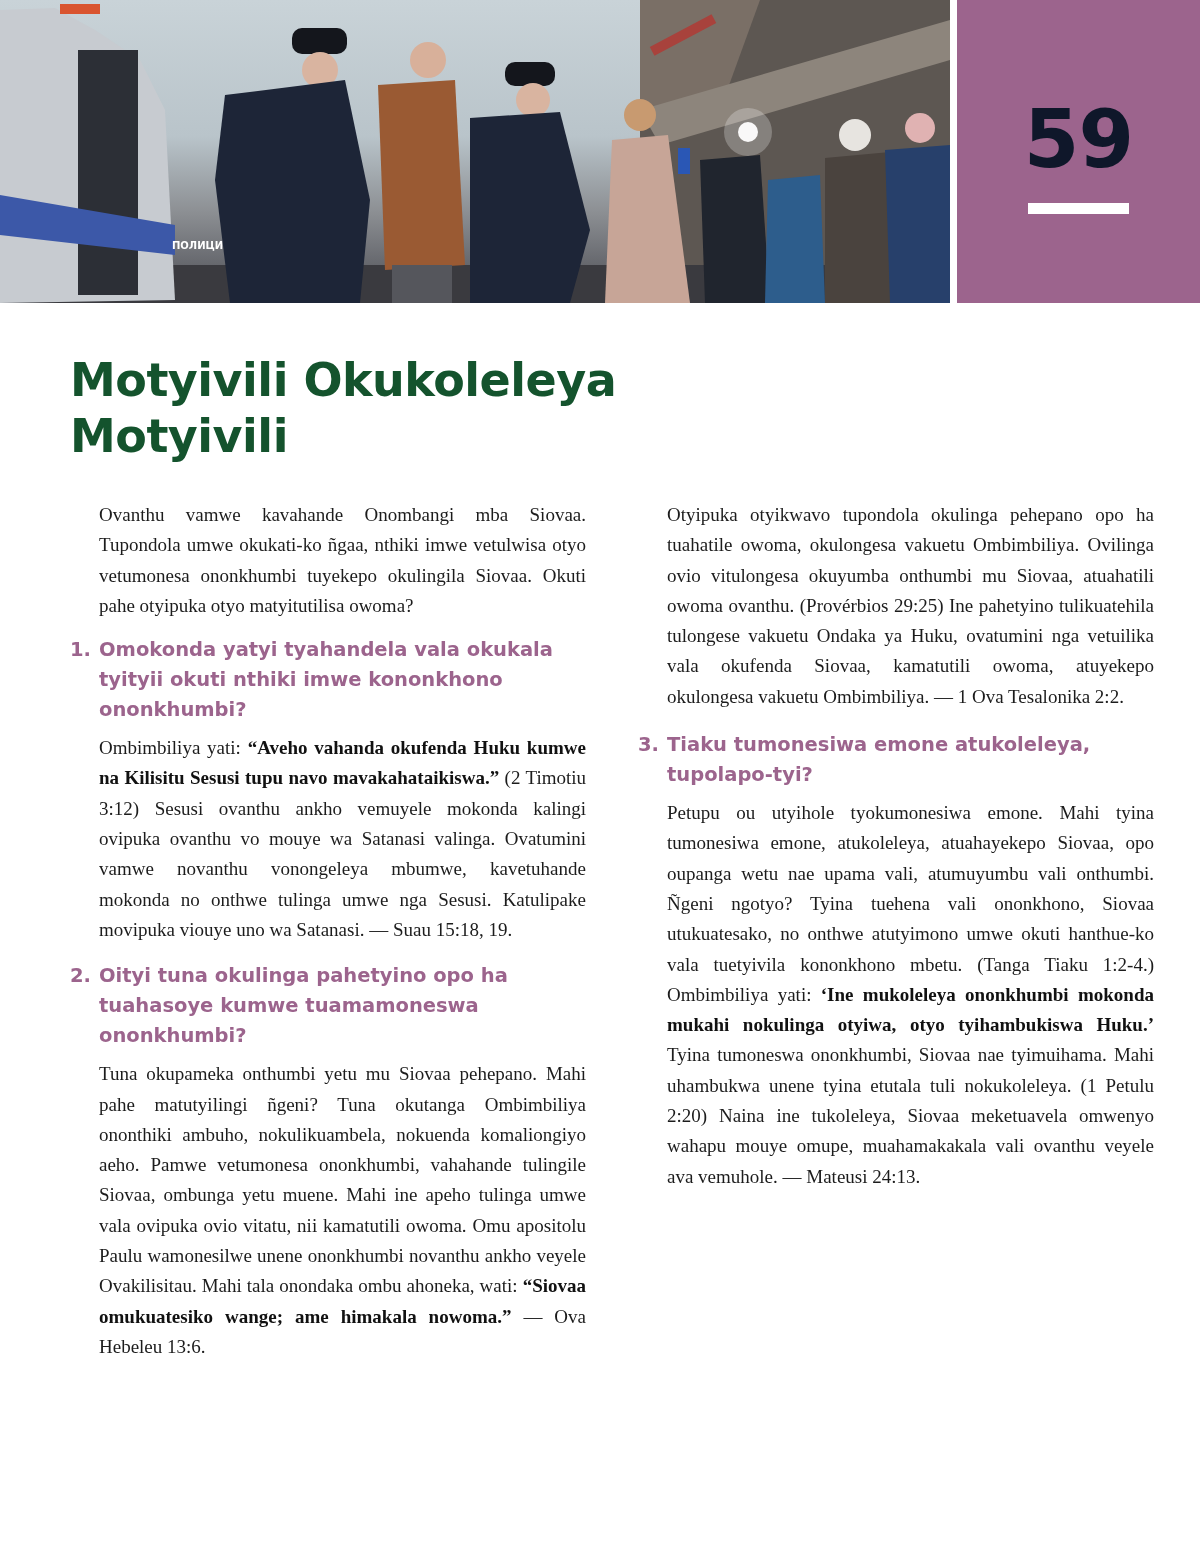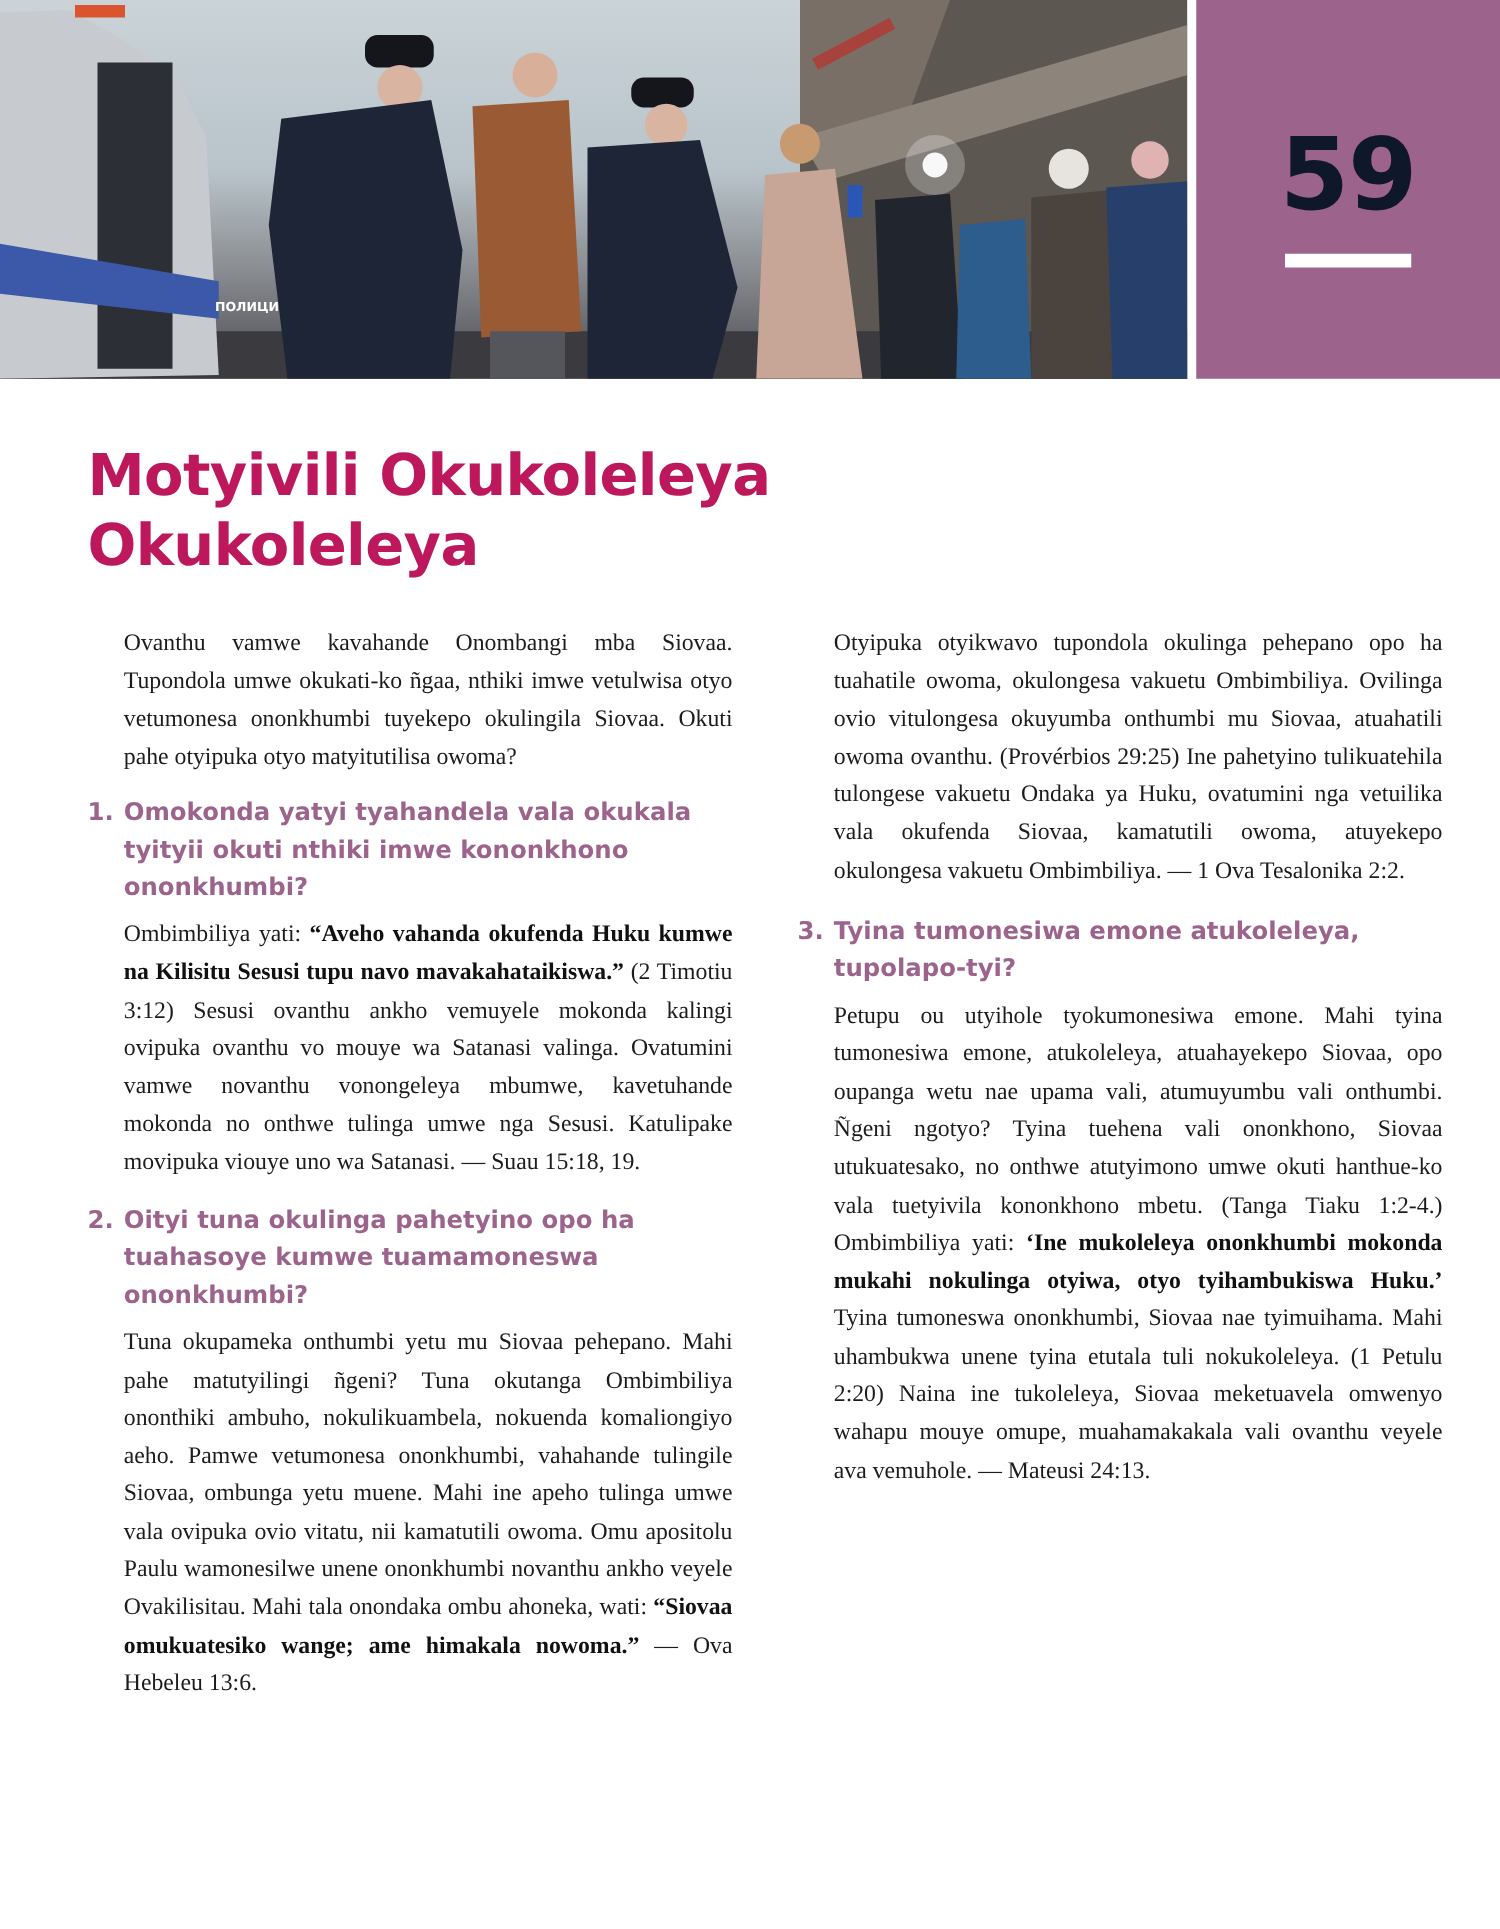--- a/index.html
+++ b/index.html
@@ -14,21 +14,21 @@
   .gap { position: absolute; left: 950px; top: 0; width: 7px; height: 303px; background: #ffffff; }
   .lesson-tile { position: absolute; left: 957px; top: 0; width: 243px; height: 303px; background: #9c648d; }
   .lesson-number { position: absolute; left: 0; width: 243px; top: 100px; text-align: center;
                    font-family: "DejaVu Sans", sans-serif; font-weight: bold; font-size: 80px;
                    color: #0f172a; line-height: 1; letter-spacing: -1px; }
   .lesson-underline { position: absolute; left: 71px; top: 203px; width: 101px; height: 11px; background: #ffffff; }
 
   
   .title { position: absolute; left: 70px; top: 352px; width: 620px; margin: 0;
            font-family: "DejaVu Sans", sans-serif; font-weight: bold; font-size: 46px;
-           line-height: 56px; color: #be185d; letter-spacing: -0.5px; }
+           line-height: 56px; color: #14532d; letter-spacing: -0.5px; }
 
   
   .col { position: absolute; top: 500px; }
   .col-left { left: 70px; width: 516px; }
   .col-right { left: 638px; width: 516px; }
 
   .para { margin: 0 0 0 29px; font-size: 19px; line-height: 30.3px; text-align: justify;
           hyphens: manual; color: #1c1c1c; font-family: Liberation Serif, serif; }
   .para b { font-weight: bold; color: #111; }
 
@@ -86,21 +86,21 @@
   </div>
   <div class="gap"></div>
   <div class="lesson-tile" style="background: rgb(156, 100, 141);">
     <div class="lesson-number">59</div>
     <div class="lesson-underline"></div>
   </div>
 </div>
 
 <h1 class="title">
   <span>Motyivili Okukoleleya</span><br>
-  <span>Okukoleleya</span>
+  <span>Motyivili</span>
 </h1>
 
 <div class="col col-left">
   <p class="para">Ovanthu vamwe kavahande Onombangi mba Siovaa. Tupondola umwe okukati-ko ñgaa, nthiki imwe vetulwisa otyo vetumonesa ononkhumbi tuyekepo okulingila Siovaa. Okuti pahe otyipuka otyo matyitutilisa owoma?</p>
 
   <div class="question" style="color: rgb(156, 100, 141);">
     <span class="q-num">1.</span>
     <span class="q-text">Omokonda yatyi tyahandela vala okukala tyityii okuti nthiki imwe kononkhono ononkhumbi?</span>
   </div>
   <p class="para"><span>Ombimbiliya yati: </span><b>“Aveho vahanda okufenda Huku kumwe na Kilisitu Sesusi tupu navo mavakahataikiswa.”</b><span> (2 Timotiu 3:12) Sesusi ovanthu ankho vemuyele mokonda kalingi ovipuka ovanthu vo mouye wa Satanasi valinga. Ovatumini vamwe novanthu vonongeleya mbumwe, kavetuhande mokonda no onthwe tulinga umwe nga Sesusi. Katulipake movipuka viouye uno wa Satanasi. — Suau 15:18, 19.</span></p>
@@ -110,16 +110,16 @@
     <span class="q-text">Oityi tuna okulinga pahetyino opo ha tuahasoye kumwe tuamamoneswa ononkhumbi?</span>
   </div>
   <p class="para"><span>Tuna okupameka onthumbi yetu mu Siovaa pehepano. Mahi pahe matutyilingi ñgeni? Tuna okutanga Ombimbiliya ononthiki ambuho, nokulikuambela, nokuenda komaliongiyo aeho. Pamwe vetumonesa ononkhumbi, vahahande tulingile Siovaa, ombunga yetu muene. Mahi ine apeho tulinga umwe vala ovipuka ovio vitatu, nii kamatutili owoma. Omu apositolu Paulu wamonesilwe unene ononkhumbi novanthu ankho veyele Ovakilisitau. Mahi tala onondaka ombu ahoneka, wati: </span><b>“Siovaa omukuatesiko wange; ame himakala nowoma.”</b><span> — Ova Hebeleu 13:6.</span></p>
 </div>
 
 <div class="col col-right">
   <p class="para">Otyipuka otyikwavo tupondola okulinga pehepano opo ha tuahatile owoma, okulongesa vakuetu Ombimbiliya. Ovilinga ovio vitulongesa okuyumba onthumbi mu Siovaa, atuahatili owoma ovanthu. (Provérbios 29:25) Ine pahetyino tulikuatehila tulongese vakuetu Ondaka ya Huku, ovatumini nga vetuilika vala okufenda Siovaa, kamatutili owoma, atuyekepo okulongesa vakuetu Ombimbiliya. — 1 Ova Tesalonika 2:2.</p>
 
   <div class="question" style="margin-top: 18px; color: rgb(156, 100, 141);">
     <span class="q-num">3.</span>
-    <span class="q-text">Tyina tumonesiwa emone atukoleleya, tupolapo-tyi?</span>
+    <span class="q-text">Tiaku tumonesiwa emone atukoleleya, tupolapo-tyi?</span>
   </div>
   <p class="para"><span>Petupu ou utyihole tyokumonesiwa emone. Mahi tyina tumonesiwa emone, atukoleleya, atuahayekepo Siovaa, opo oupanga wetu nae upama vali, atumuyumbu vali onthumbi. Ñgeni ngotyo? Tyina tuehena vali ononkhono, Siovaa utukuatesako, no onthwe atutyimono umwe okuti hanthue-ko vala tuetyivila kononkhono mbetu. (Tanga Tiaku 1:2-4.) Ombimbiliya yati: </span><b>‘Ine mukoleleya ononkhumbi mokonda mukahi nokulinga otyiwa, otyo tyihambukiswa Huku.’</b><span> Tyina tumoneswa ononkhumbi, Siovaa nae tyimuihama. Mahi uhambukwa unene tyina etutala tuli nokukoleleya. (1 Petulu 2:20) Naina ine tukoleleya, Siovaa meketuavela omwenyo wahapu mouye omupe, muahamakakala vali ovanthu veyele ava vemuhole. — Mateusi 24:13.</span></p>
 </div>
 
 </body></html>

